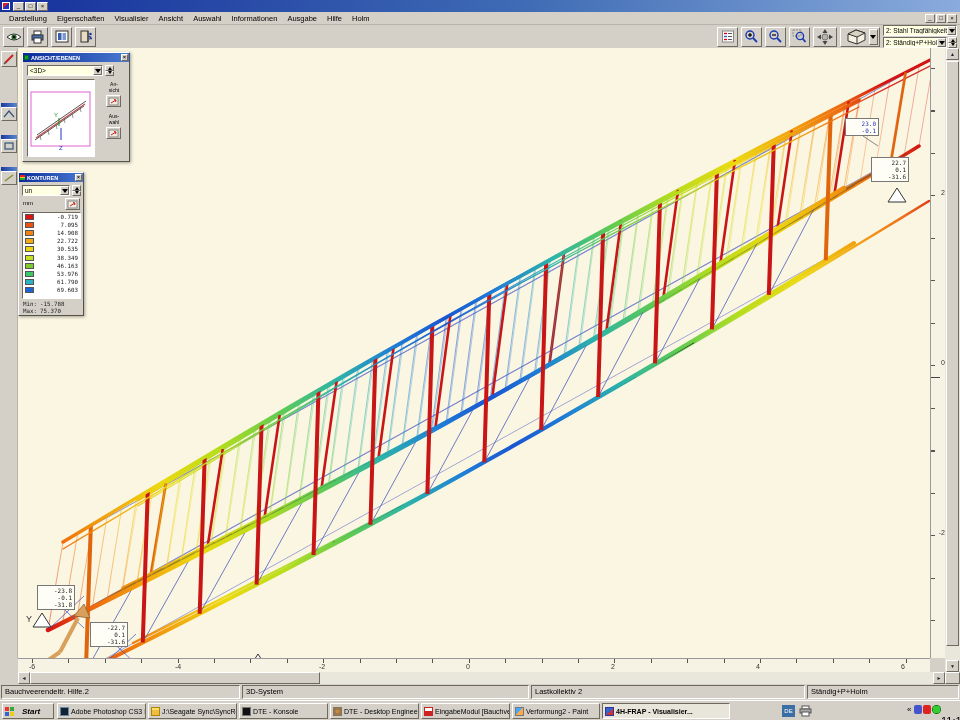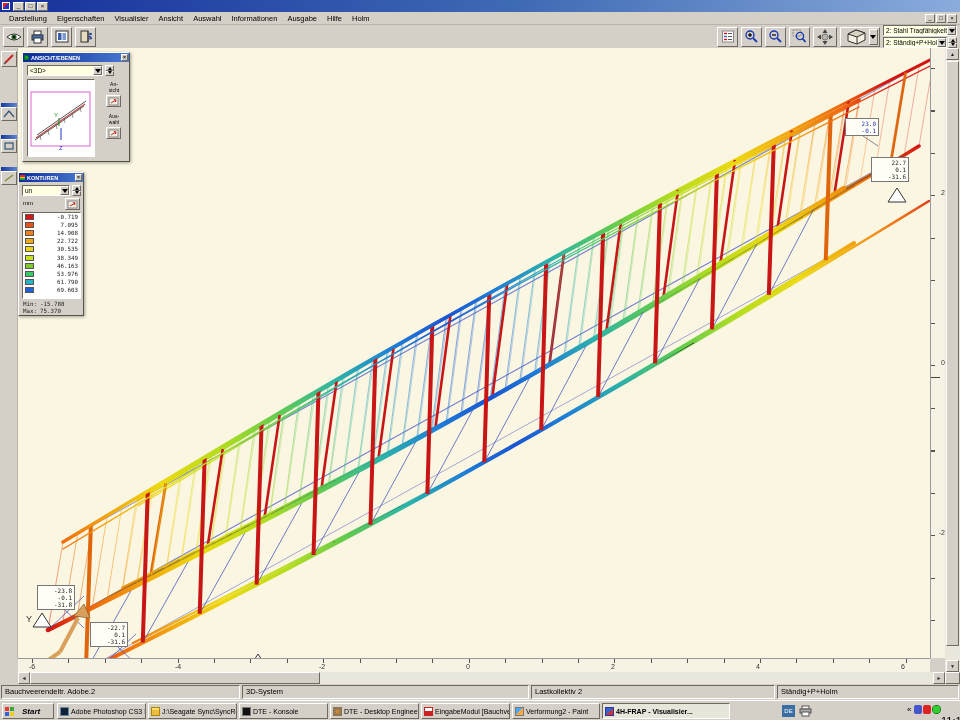--- a/index.html
+++ b/index.html
@@ -720,23 +720,23 @@
   </div>
 
   <div class="abs hscroll">
     <span class="sbtn raised" style="left:0;top:0;width:12px;height:12px">◄</span>
     <span class="thumb raised" style="left:12px;top:0;width:290px;height:12px"></span>
     <span class="sbtn raised" style="left:915px;top:0;width:12px;height:12px">►</span>
   </div>
   <div class="abs raised" style="left:945px;top:672px;width:15px;height:12px"></div>
 
   <div class="abs statusbar">
-    <span class="sfield" style="width:239px">Bauchveerendeltr. Adobe.2</span>
+    <span class="sfield" style="width:239px">Bauchveerendeltr. Hilfe.2</span>
     <span class="sfield" style="width:287px">3D-System</span>
-    <span class="sfield" style="width:244px">Lastkollektiv 2</span>
+    <span class="sfield" style="width:274px">Lastkollektiv 2</span>
     <span class="sfield" style="flex:1">Ständig+P+Holm</span>
   </div>
 
   <div class="abs taskbar">
     <span class="startbtn raised">
       <span class="flag">
           <i style="background:#e33"></i>
           <i style="background:#3a3"></i>
           <i style="background:#36c"></i>
           <i style="background:#ec2"></i>

